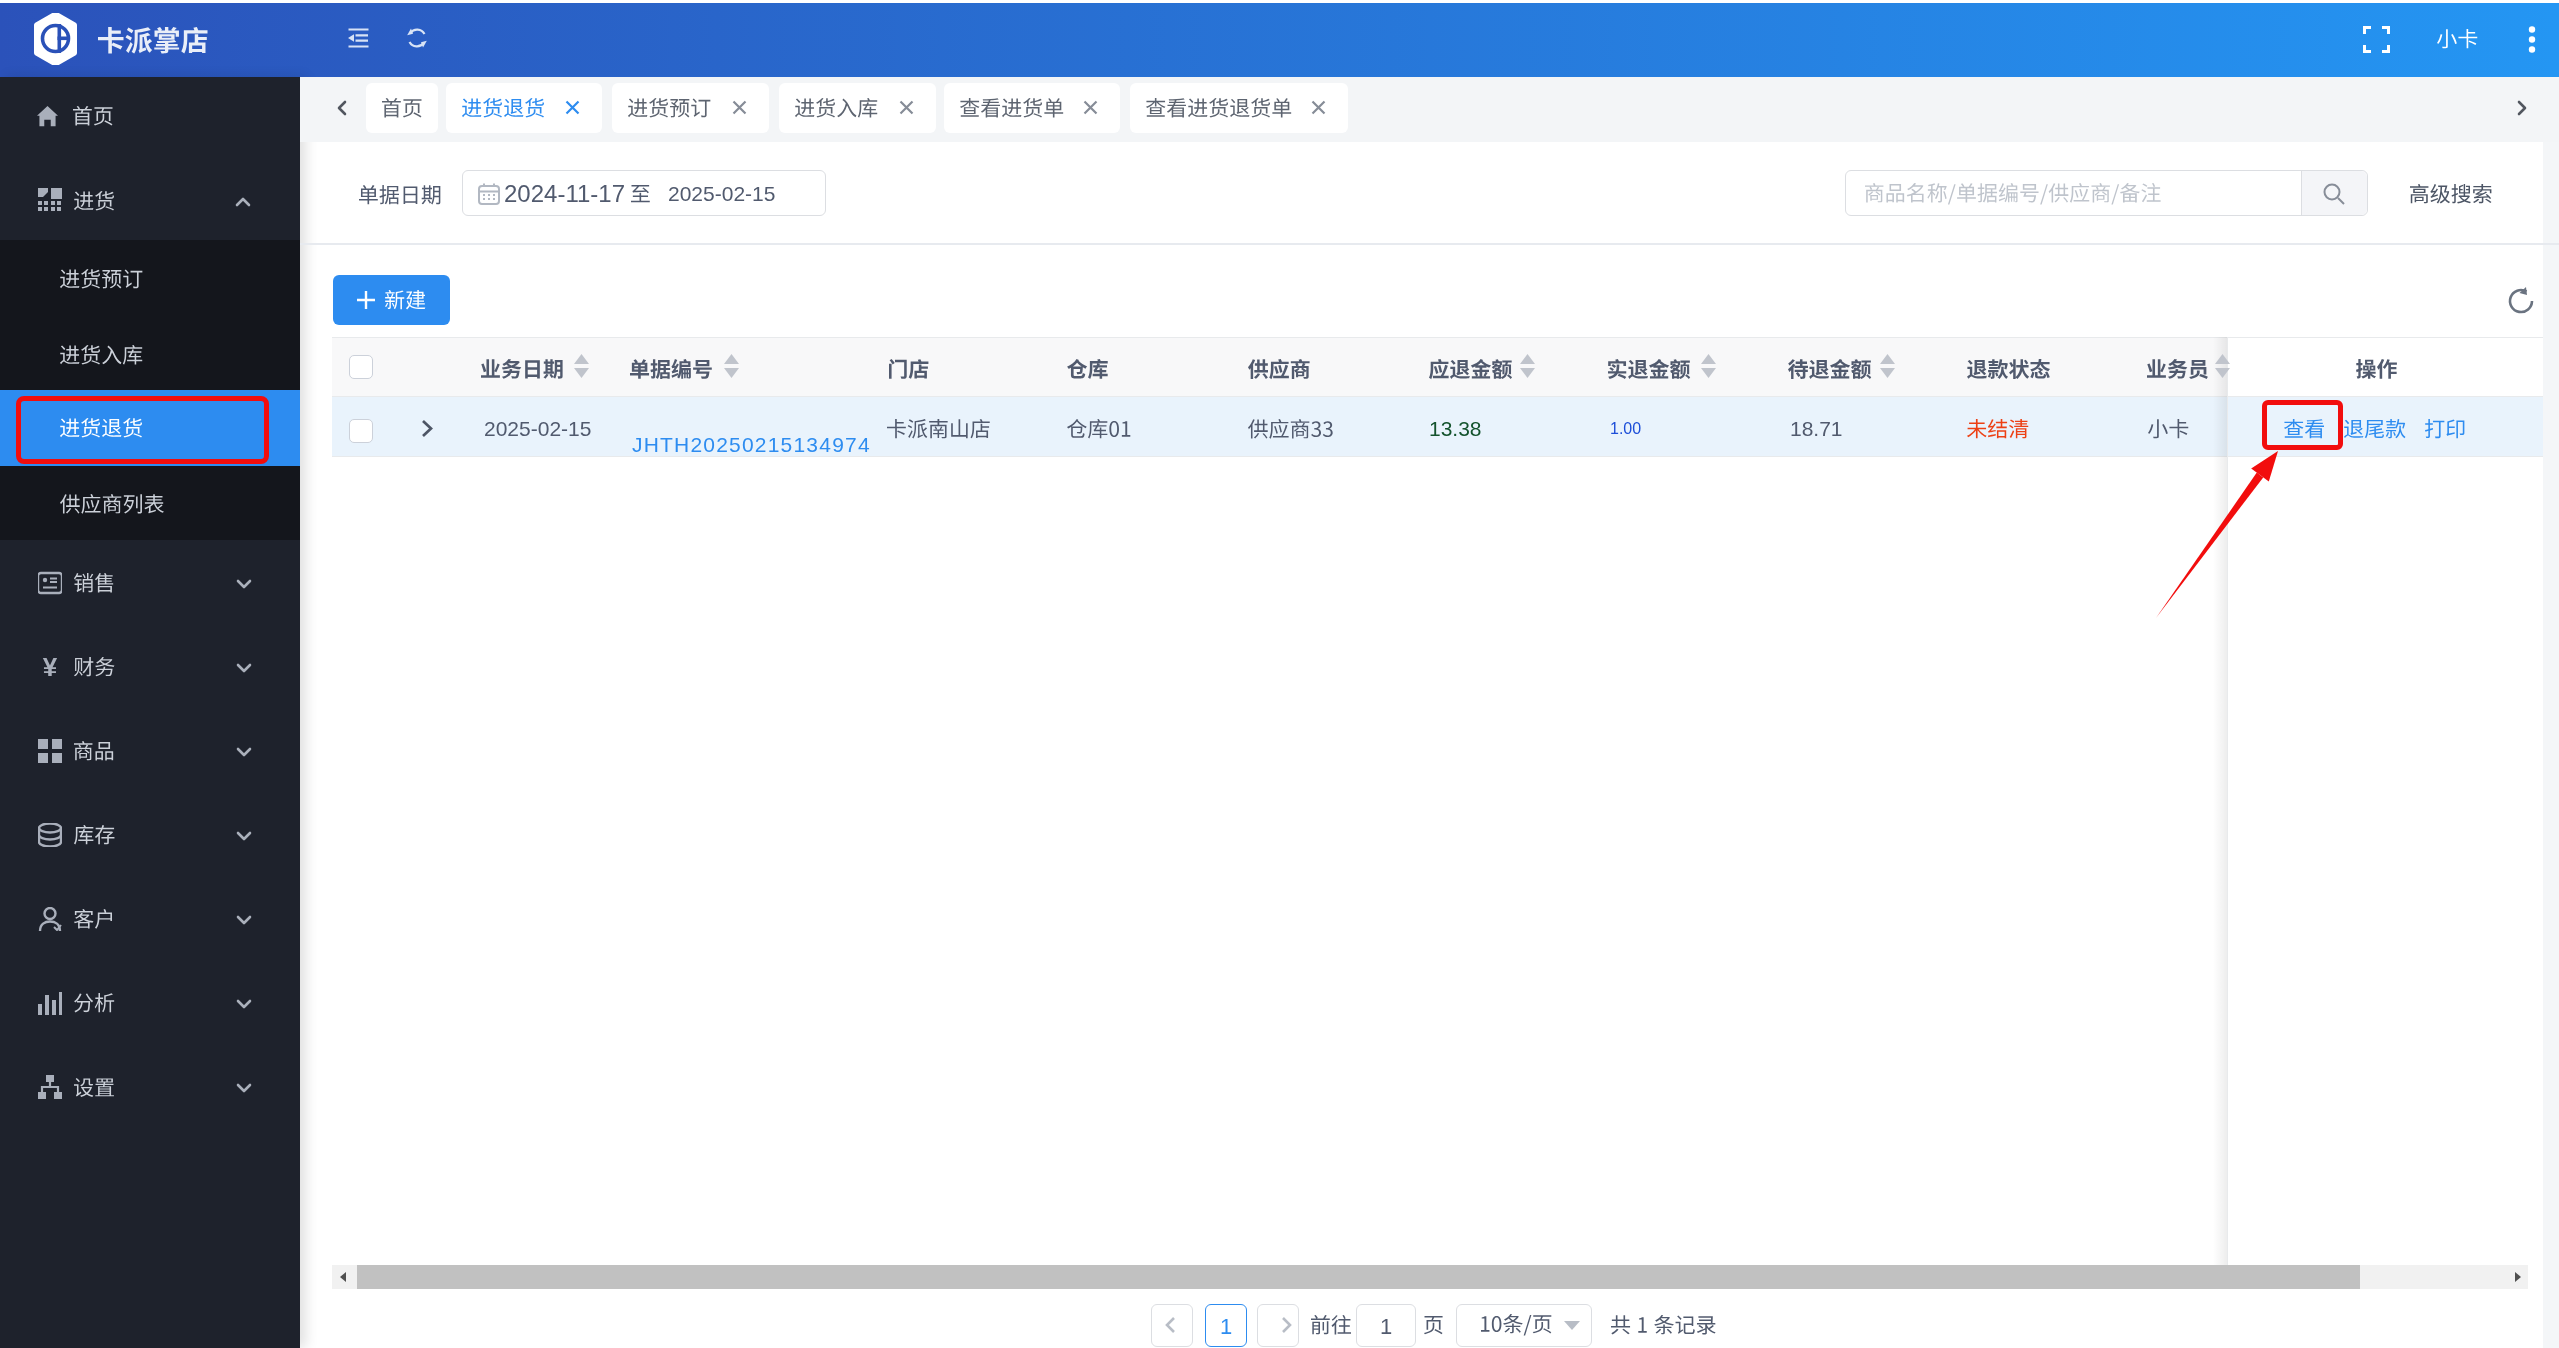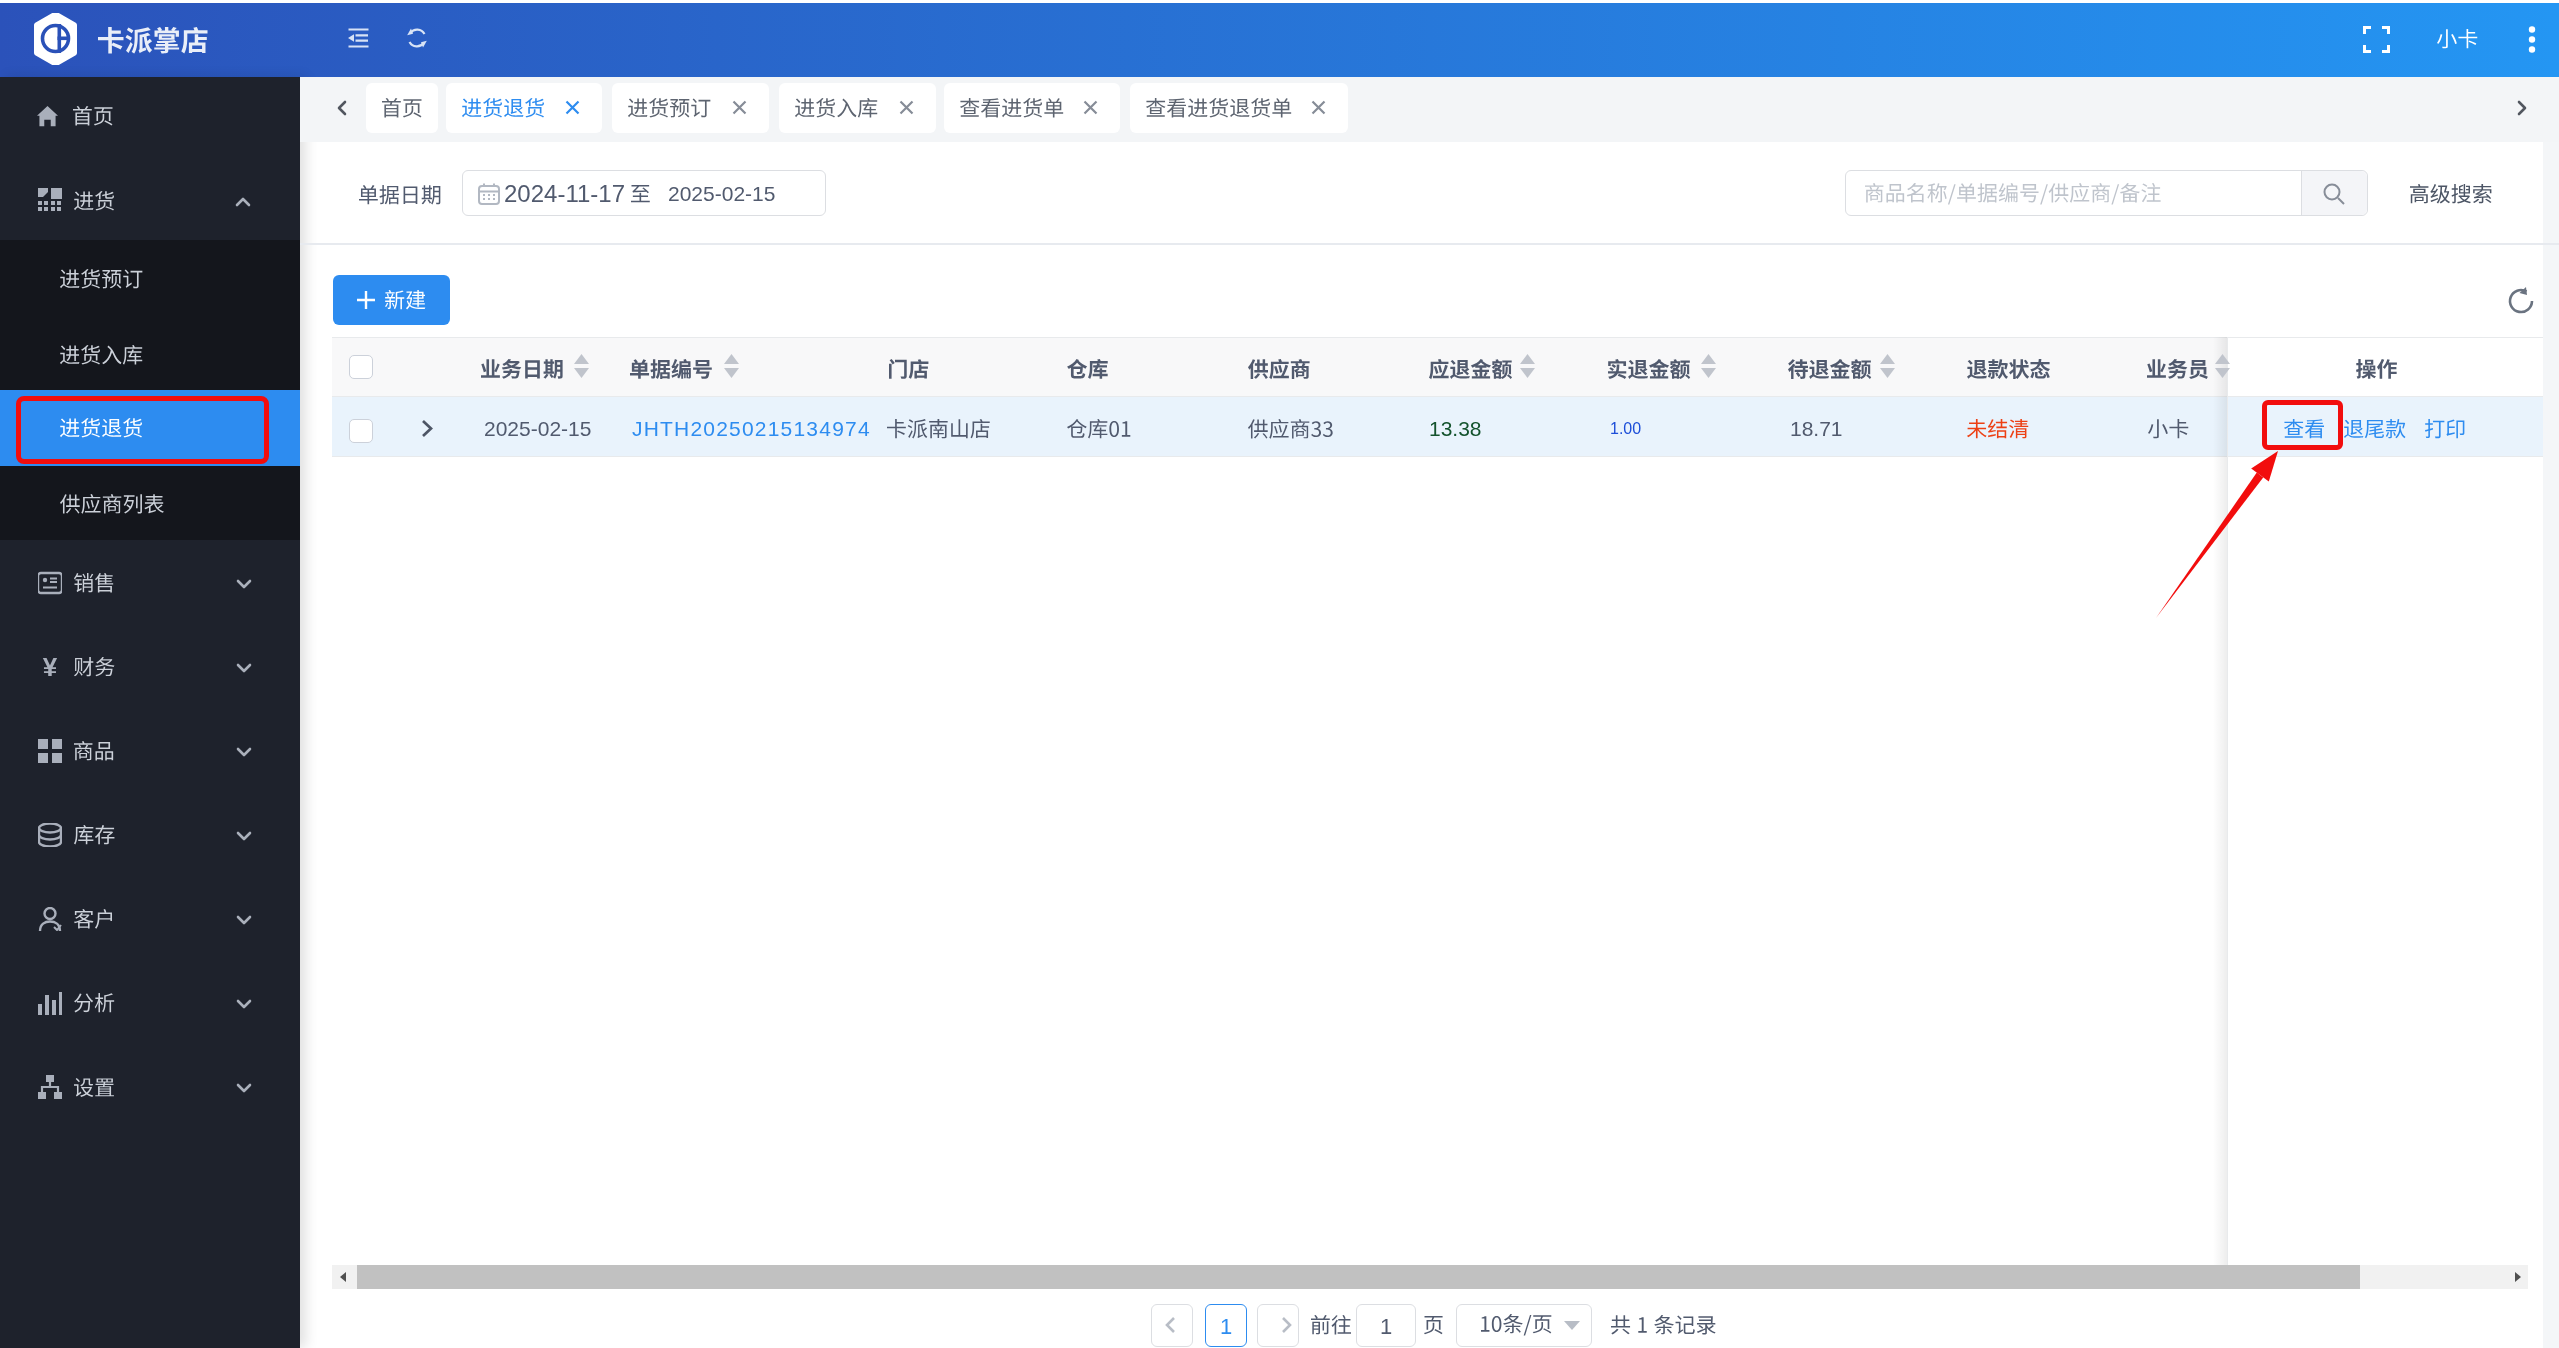--- a/index.html
+++ b/index.html
@@ -473,21 +473,21 @@
     <g fill="#515a6e" transform="translate(-0.50,17.85) scale(0.02100,-0.02100)">
       <use href="#gb64cd" x="0"></use>
       <use href="#gb4f5c" x="1000"></use>
     </g>
   </svg>
 <div class="a" style="left:349px;top:419px;width:24px;height:24px;border:1.5px solid #ccd1da;border-radius:5px;background:#fff"></div>
 <svg class="a" style="left:419px;top:419px" width="16" height="19" viewBox="0 0 16 19" fill="none" stroke="#4d5565" stroke-width="2.7">
     <path d="M4 2 L12 9.5 L4 17"></path>
   </svg>
 <div class="a" style="left:484px;top:416px;font-size:21px;line-height:26px;color:#515a6e">2025-02-15</div>
-<div class="a" style="left:632px;top:416px;font-size:21px;line-height:26px;letter-spacing:1.2px;color:#2d8cf0">JHTH20250215134974</div>
+<div class="a" style="left:632px;top:432px;font-size:21px;line-height:26px;letter-spacing:1.2px;color:#2d8cf0">JHTH20250215134974</div>
 <svg style="position:absolute;left:887.0px;top:419.3px;overflow:visible" width="102.7" height="19.4">
     <g fill="#515a6e" transform="translate(-1.09,17.64) scale(0.02100,-0.02100)">
       <use href="#gr5361" x="0"></use>
       <use href="#gr6d3e" x="1000"></use>
       <use href="#gr5357" x="2000"></use>
       <use href="#gr5c71" x="3000"></use>
       <use href="#gr5e97" x="4000"></use>
     </g>
   </svg>
 <svg style="position:absolute;left:1067.0px;top:419.3px;overflow:visible" width="63.3" height="19.4">

